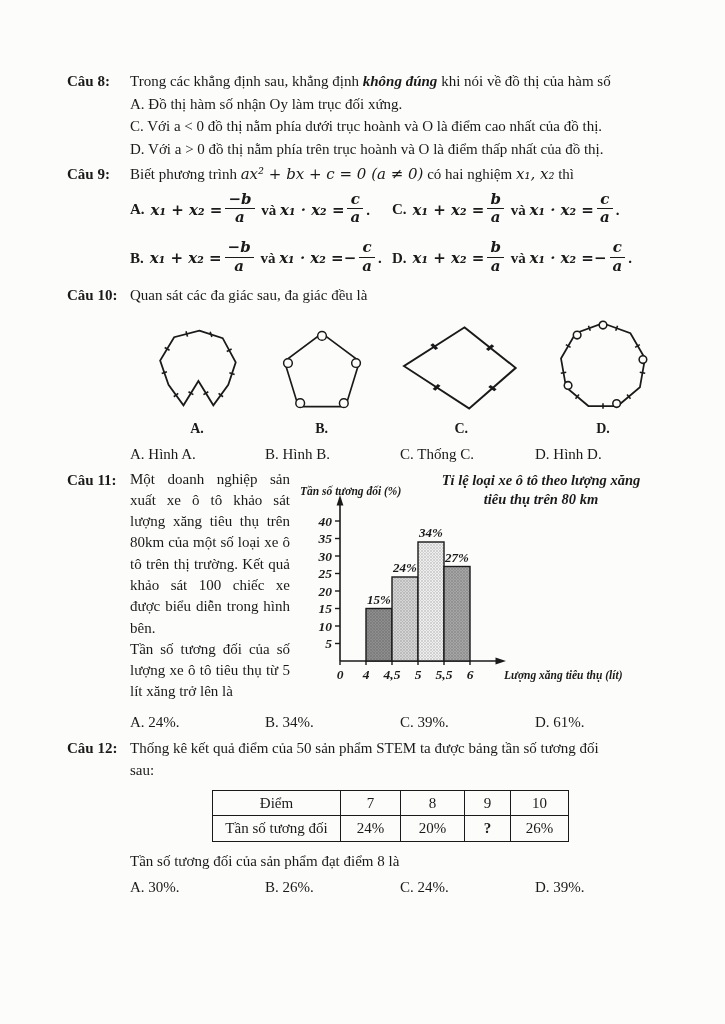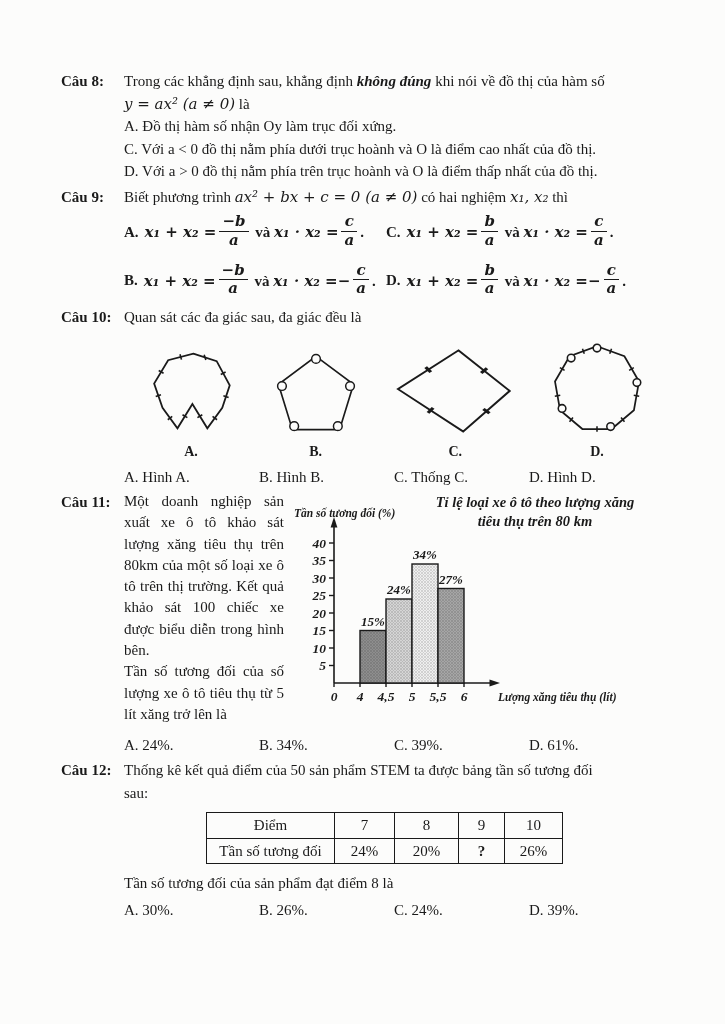--- a/index.html
+++ b/index.html
@@ -1,19 +1,19 @@
 <!DOCTYPE html>
 <html><head>
 <meta charset="utf-8">
 <style>
   html,body{margin:0;padding:0;background:#e8e8e6;}
   .page{position:relative;width:725px;height:1024px;margin:0 auto;background:#fcfcfb;
         font-family:"Liberation Serif","DejaVu Serif",serif;color:#1a1a1a;
         font-size:15px;line-height:1.5;overflow:hidden;}
-  .content{position:absolute;left:61px;top:70px;width:600px;}
+  .content{position:absolute;left:67px;top:70px;width:600px;}
   .q{display:flex;margin-bottom:3px;}
   .q-label{width:63px;flex:none;font-weight:bold;white-space:nowrap;}
   .q-body{flex:1;min-width:0;}
   .line{white-space:nowrap;}
   .math{font-family:"DejaVu Serif",serif;font-style:italic;}
   .em{font-weight:bold;font-style:italic;}
   .opt-line{white-space:nowrap;}
   
   .frac{display:inline-block;vertical-align:middle;text-align:center;line-height:1.05;
         font-family:"DejaVu Serif",serif;font-style:italic;margin:0 3px;position:relative;top:-2px;}
@@ -47,21 +47,20 @@
 </head>
 <body>
 
 <div class="page">
  <div class="content">
 
   <div class="q">
     <div class="q-label">Câu 8:</div>
     <div class="q-body">
       <div class="line"><span>Trong các khẳng định sau, khẳng định </span><span class="em">không đúng</span><span> khi nói về đồ thị của hàm số</span></div>
-      <div class="line"><span class="math">y = ax² (a ≠ 0)</span><span> là</span></div>
       <div class="opt-line">A. Đồ thị hàm số nhận Oy làm trục đối xứng.</div>
       <div class="opt-line">C. Với a &lt; 0 đồ thị nằm phía dưới trục hoành và O là điểm cao nhất của đồ thị.</div>
       <div class="opt-line">D. Với a &gt; 0 đồ thị nằm phía trên trục hoành và O là điểm thấp nhất của đồ thị.</div>
     </div>
   </div>
 
   <div class="q">
     <div class="q-label">Câu 9:</div>
     <div class="q-body">
       <div class="line"><span>Biết phương trình </span><span class="math">ax² + bx + c = 0 (a ≠ 0)</span><span> có hai nghiệm </span><span class="math">x₁, x₂</span><span> thì</span></div>

